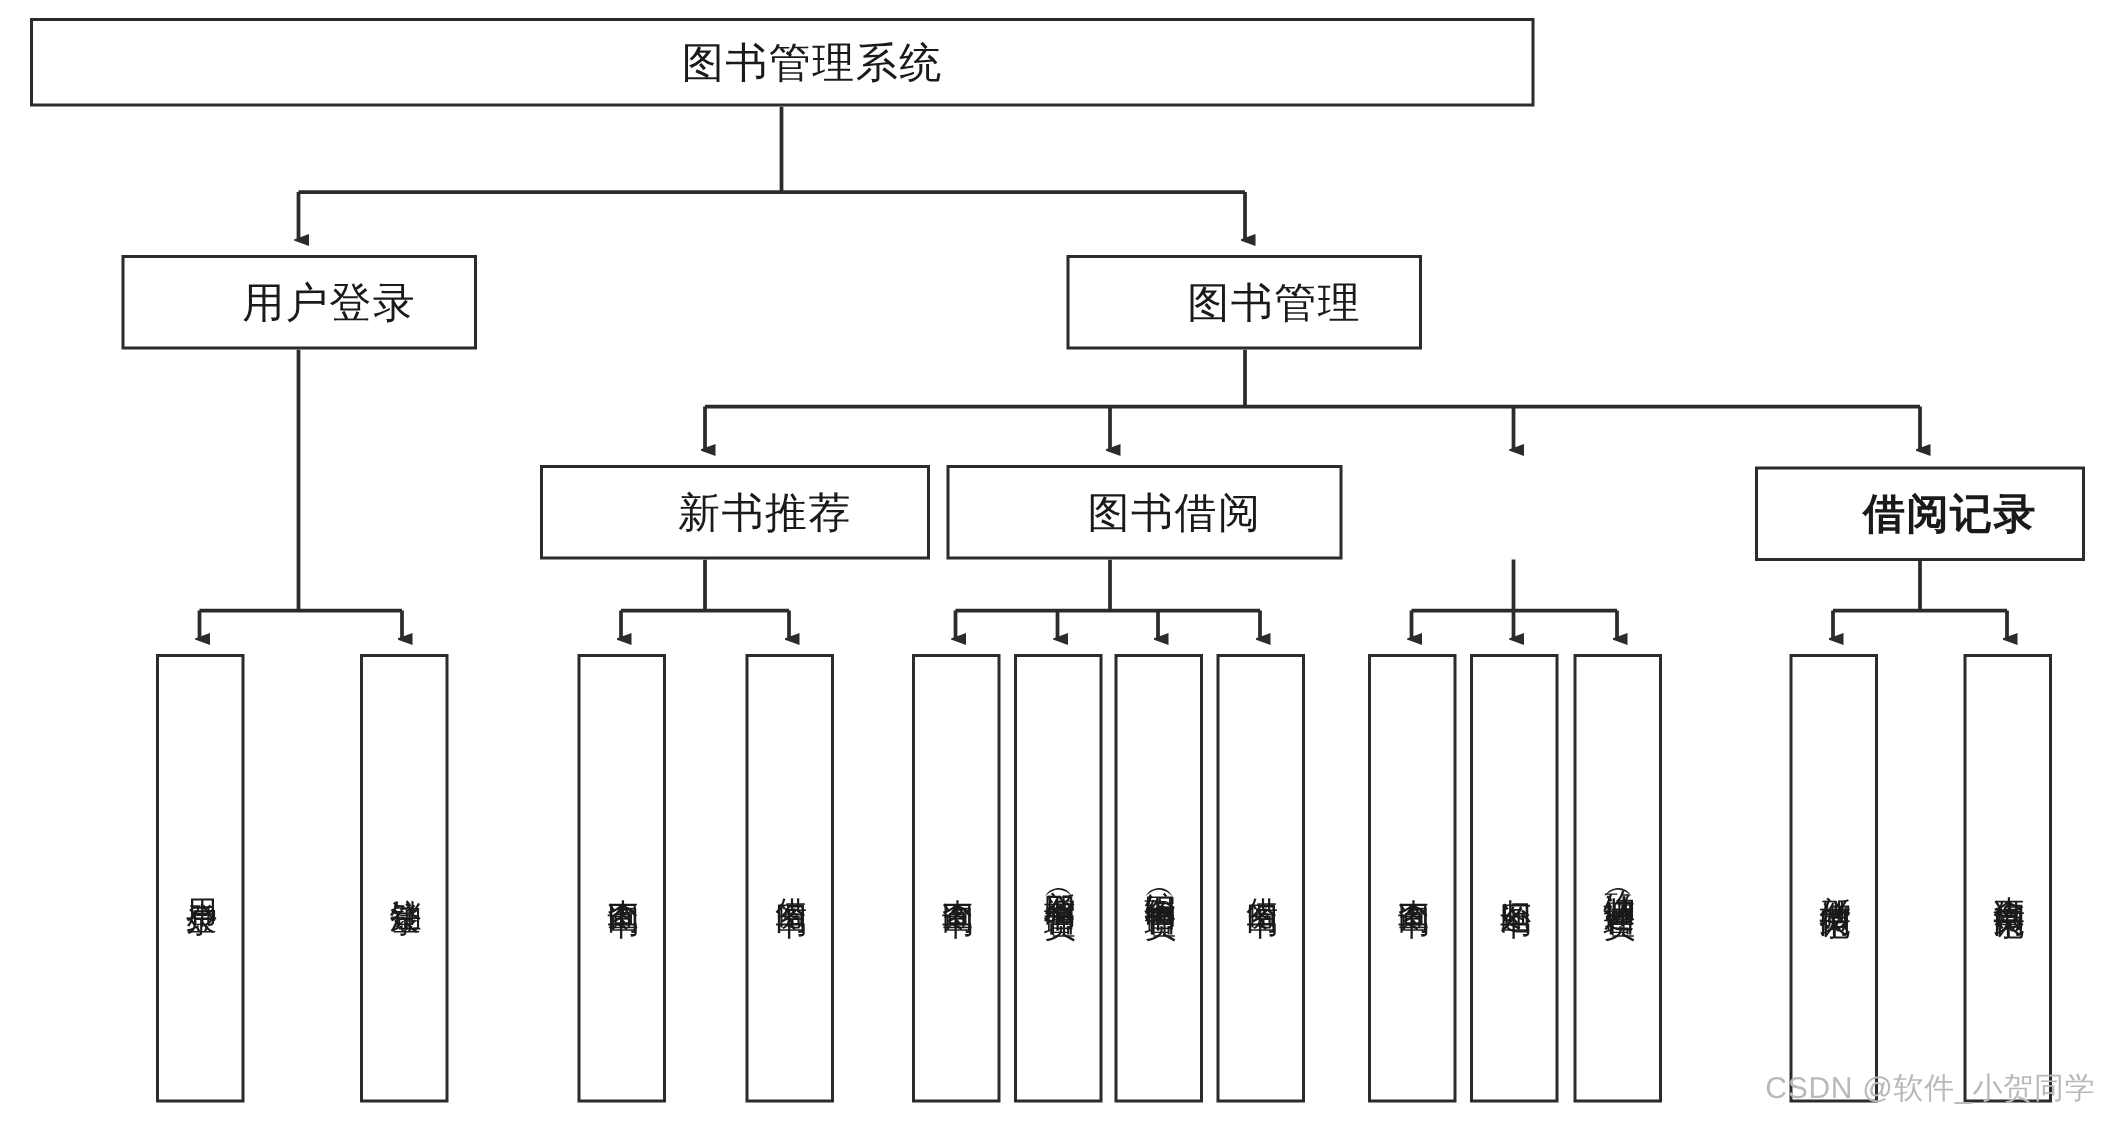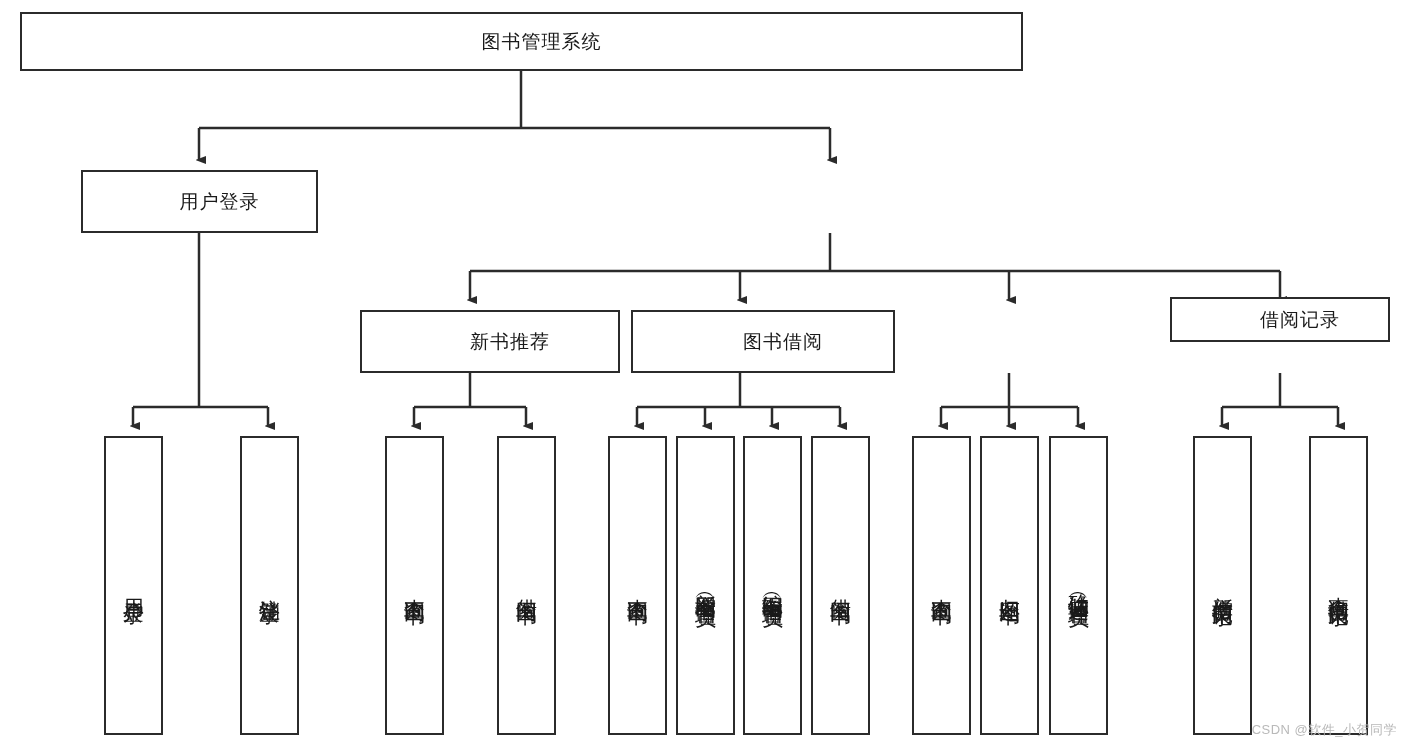--- a/index.html
+++ b/index.html
@@ -29,21 +29,21 @@
     position: absolute;
     box-sizing: border-box;
     background: #ffffff;
     border: 2px solid #2b2b2b;
     display: flex;
     align-items: center;
     justify-content: center;
     color: #1a1a1a;
   }
   .node.horizontal {
-    font-size: 19px;
+    font-size: 28px;
     letter-spacing: 1px;
     padding-left: 40px;
   }
   .node.vertical {
     writing-mode: vertical-rl;
     text-orientation: upright;
     font-size: 21px;
     letter-spacing: 2px;
     line-height: 1.05;
     padding-top: 4px;
@@ -53,21 +53,21 @@
     white-space: nowrap;
   }
   .node.vertical .label {
     writing-mode: vertical-rl;
     text-orientation: upright;
   }
   #watermark {
     position: absolute;
     right: 8px;
     bottom: 8px;
-    font-size: 13px;
+    font-size: 20px;
     color: #b9b9b9;
     letter-spacing: 0.5px;
     white-space: nowrap;
   }
 </style>
 </head>
 <body>
 
 <div id="canvas">
 
@@ -121,28 +121,31 @@
     </g>
   </svg>
 
   <div class="node horizontal" style="left:20px; top:12px; width:1003px; height:59px;">
     <span class="label">图书管理系统</span>
   </div>
 
   <div class="node horizontal" style="left:81px; top:170px; width:237px; height:63px;">
     <span class="label">用户登录</span>
   </div>
+  <div class="node horizontal" style="left:711px; top:170px; width:237px; height:63px;">
+    <span class="label">图书管理</span>
+  </div>
 
   <div class="node horizontal" style="left:360px; top:310px; width:260px; height:63px;">
     <span class="label">新书推荐</span>
   </div>
   <div class="node horizontal" style="left:631px; top:310px; width:264px; height:63px;">
     <span class="label">图书借阅</span>
   </div>
-  <div class="node horizontal" style="left:1170px; top:297px; width:220px; height:45px;">
+  <div class="node horizontal" style="left:1170px; top:311px; width:220px; height:63px;font-weight:bold;">
     <span class="label">借阅记录</span>
   </div>
 
   <div class="node vertical" style="left:104px; top:436px; width:59px; height:299px;">
     <span class="label">用户登录</span>
   </div>
   <div class="node vertical" style="left:240px; top:436px; width:59px; height:299px;">
     <span class="label">注销登录</span>
   </div>
 

